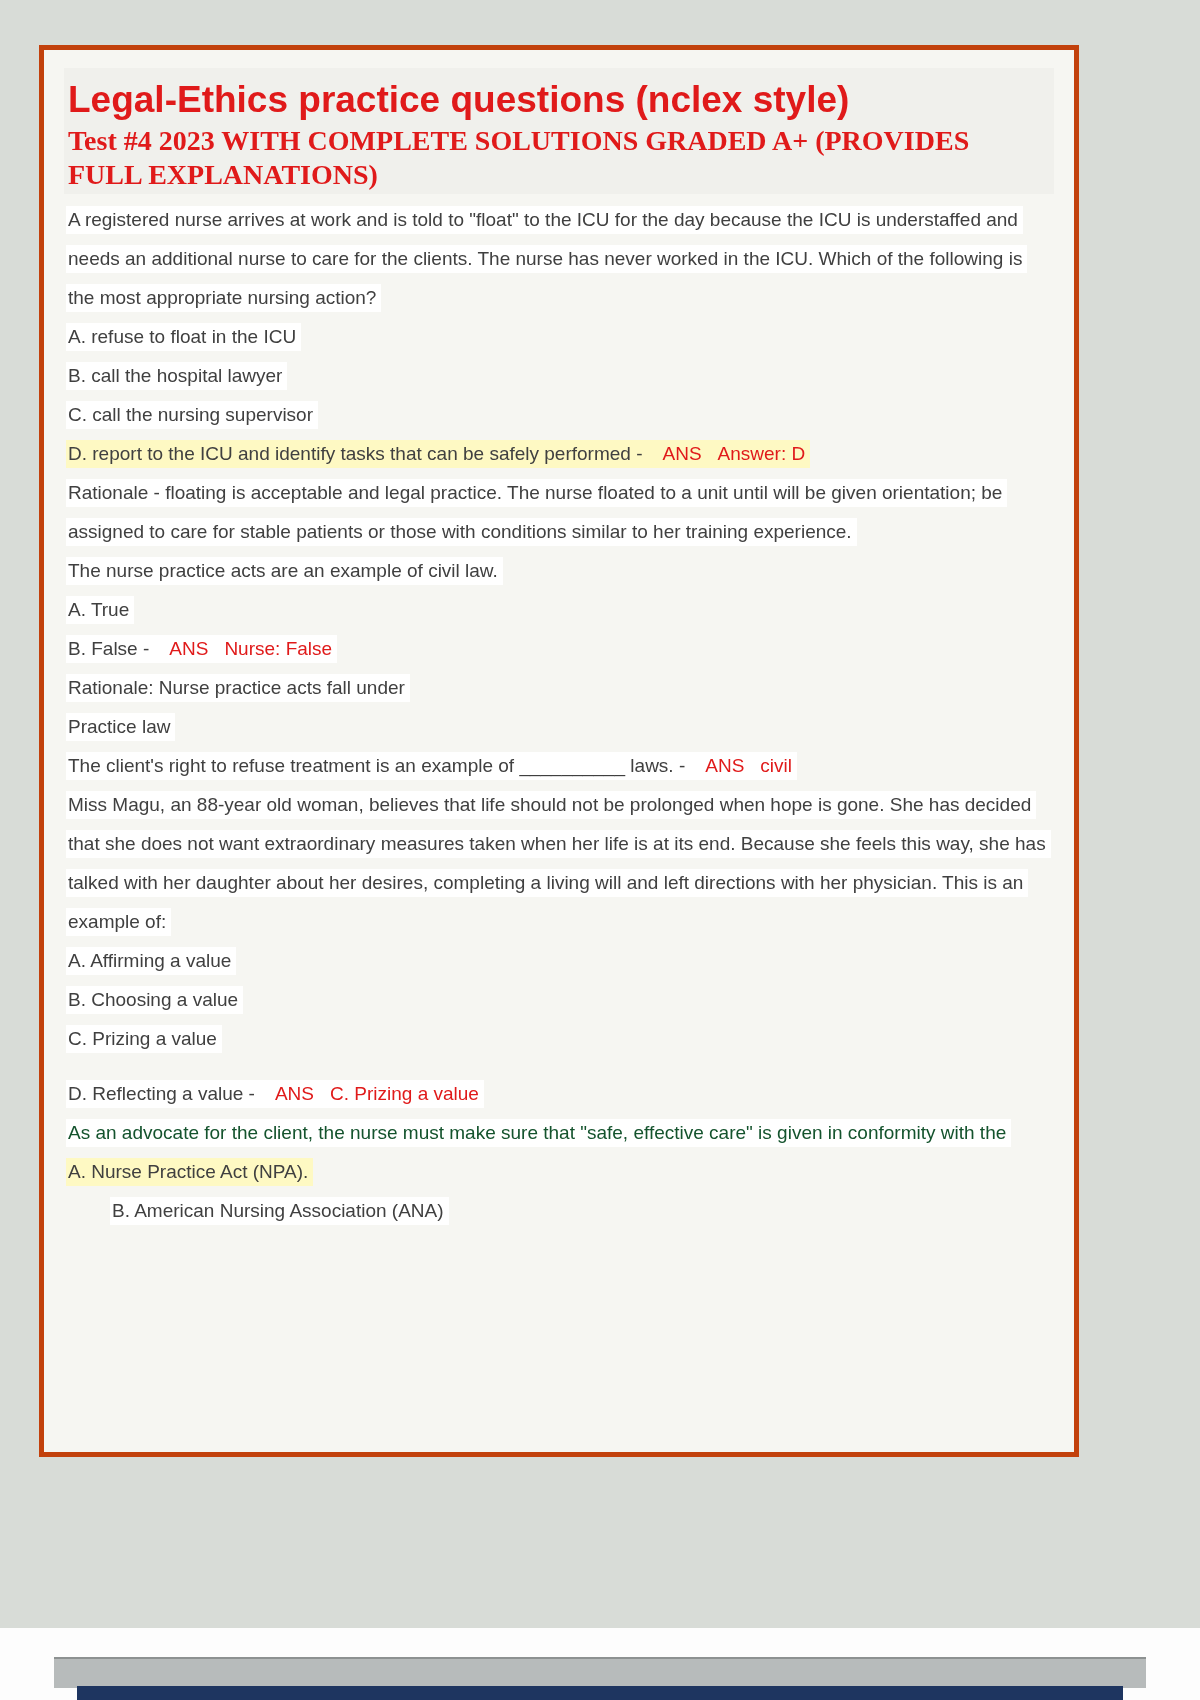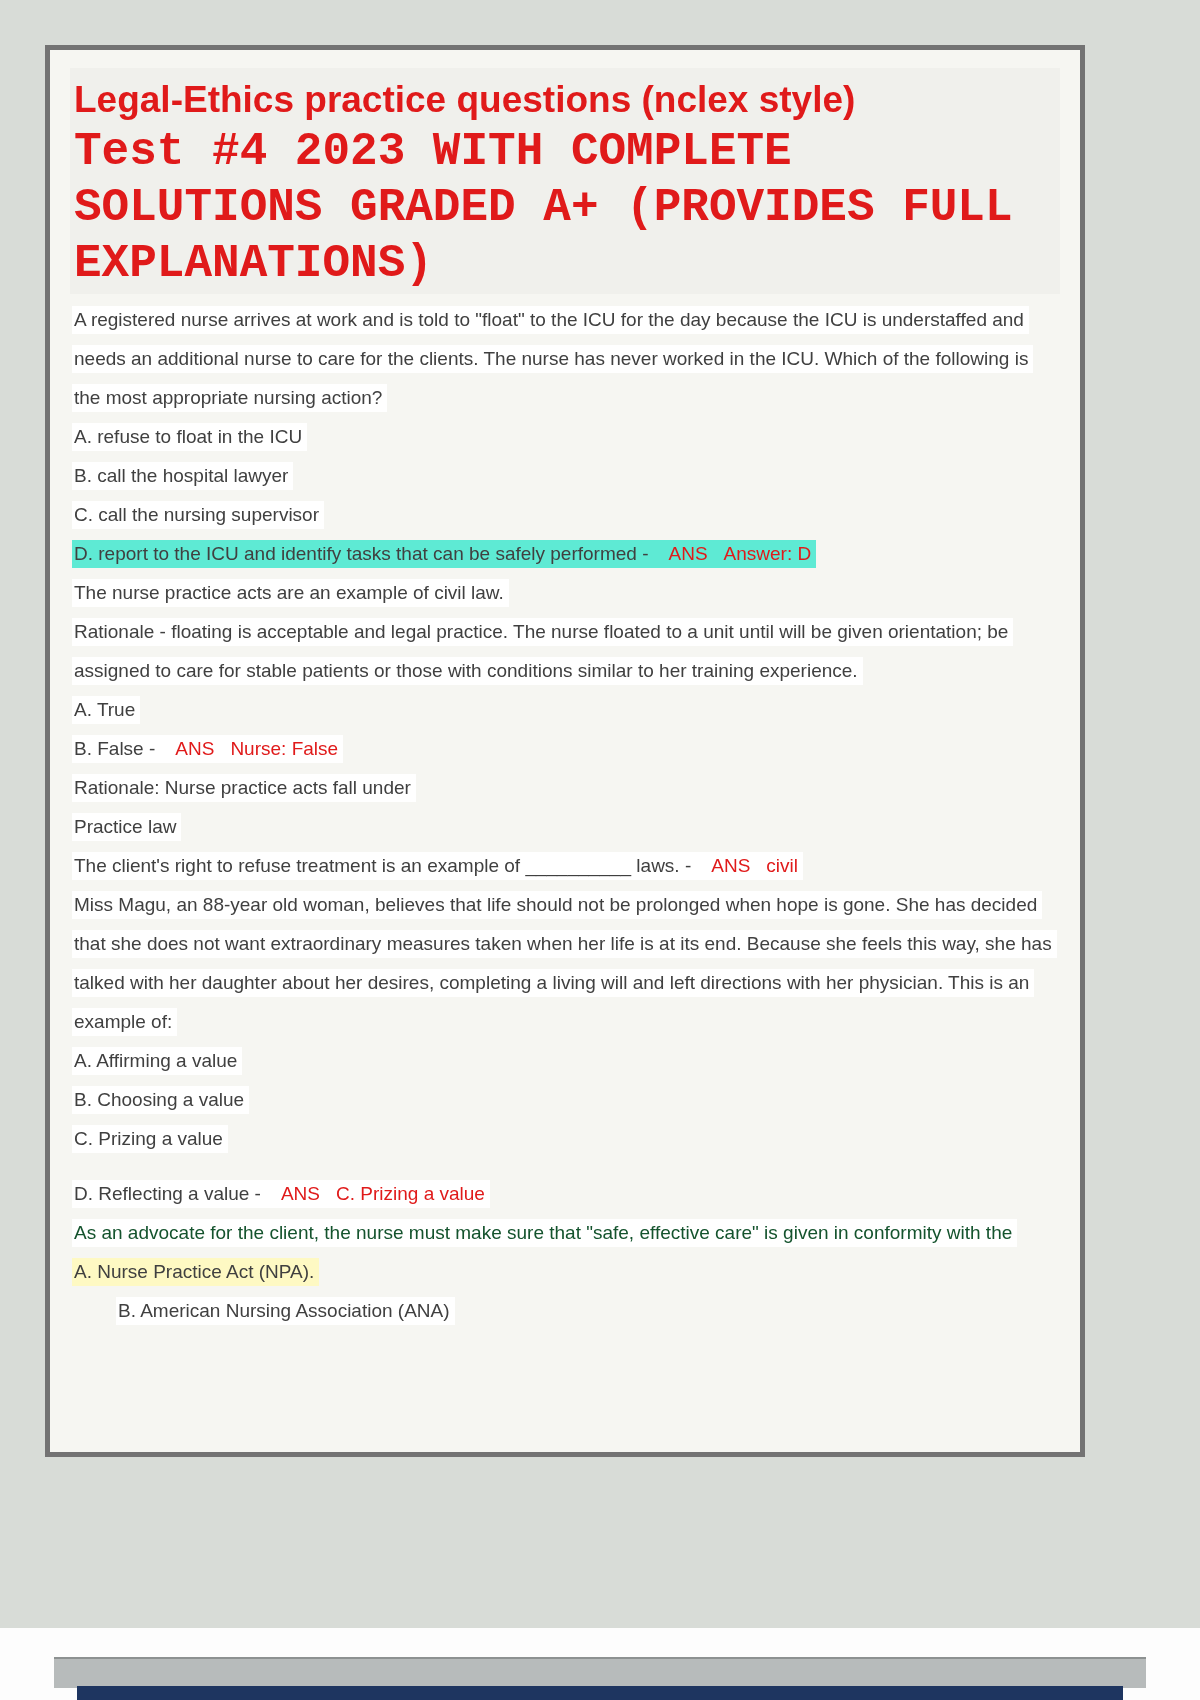--- a/index.html
+++ b/index.html
@@ -9,46 +9,46 @@
   .page {
     position: relative;
     width: 1200px;
     height: 1700px;
     background: #d8dcd7;
     overflow: hidden;
   }
 
   .doc {
     position: absolute;
-    left: 45px;
+    left: 39px;
     top: 45px;
     width: 1040px;
     height: 1412px;
     background: #f6f6f2;
-    border: 5px solid #737373;
+    border: 5px solid #c2410c;
     padding: 18px 20px 20px 20px;
   }
 
   .title-block {
     background: #f0f0ec;
     padding: 8px 10px 2px 4px;
     margin-bottom: 4px;
   }
   .t-sans {
     display: block;
     font-family: "Liberation Sans", sans-serif;
     font-weight: bold;
     font-size: 37px;
     line-height: 1.3;
   }
   .t-serif {
     display: block;
-    font-family: Liberation Mono, monospace;
+    font-family: Liberation Serif, serif;
     font-weight: bold;
-    font-size: 46px;
+    font-size: 28px;
     line-height: 1.22;
   }
 
   .lines { padding: 2px 0 0 2px; }
   .line {
     font-size: 19px;
     line-height: 39px;
     margin: 0;
   }
   .hl {
@@ -86,23 +86,23 @@
     <div class="title-block" style="color: rgb(224, 26, 26);">
       <span class="t-sans">Legal-Ethics practice questions (nclex style)</span>
       <span class="t-serif">Test #4 2023 WITH COMPLETE SOLUTIONS GRADED A+ (PROVIDES FULL EXPLANATIONS)</span>
     </div>
 
     <div class="lines">
         <p class="line" style="color: rgb(64, 64, 64);"><span class="hl" style="background: rgb(255, 255, 255);"><span>A registered nurse arrives at work and is told to "float" to the ICU for the day because the ICU is understaffed and needs an additional nurse to care for the clients. The nurse has never worked in the ICU. Which of the following is the most appropriate nursing action?</span></span></p>
         <p class="line" style="color: rgb(64, 64, 64);"><span class="hl" style="background: rgb(255, 255, 255);"><span>A. refuse to float in the ICU</span></span></p>
         <p class="line" style="color: rgb(64, 64, 64);"><span class="hl" style="background: rgb(255, 255, 255);"><span>B. call the hospital lawyer</span></span></p>
         <p class="line" style="color: rgb(64, 64, 64);"><span class="hl" style="background: rgb(255, 255, 255);"><span>C. call the nursing supervisor</span></span></p>
-        <p class="line" style="color: rgb(64, 64, 64);"><span class="hl" style="background: #5eead4;"><span>D. report to the ICU and identify tasks that can be safely performed -</span><span class="ans-label" style="color: rgb(224, 26, 26);">ANS</span><span class="ans-text" style="color: rgb(224, 26, 26);">Answer: D</span></span></p>
+        <p class="line" style="color: rgb(64, 64, 64);"><span class="hl" style="background: #fef9c3;"><span>D. report to the ICU and identify tasks that can be safely performed -</span><span class="ans-label" style="color: rgb(224, 26, 26);">ANS</span><span class="ans-text" style="color: rgb(224, 26, 26);">Answer: D</span></span></p>
+        <p class="line" style="color: rgb(64, 64, 64);"><span class="hl" style="background: rgb(255, 255, 255);"><span>Rationale - floating is acceptable and legal practice. The nurse floated to a unit until will be given orientation; be assigned to care for stable patients or those with conditions similar to her training experience.</span></span></p>
         <p class="line" style="color: rgb(64, 64, 64);"><span class="hl" style="background: rgb(255, 255, 255);"><span>The nurse practice acts are an example of civil law.</span></span></p>
-        <p class="line" style="color: rgb(64, 64, 64);"><span class="hl" style="background: rgb(255, 255, 255);"><span>Rationale - floating is acceptable and legal practice. The nurse floated to a unit until will be given orientation; be assigned to care for stable patients or those with conditions similar to her training experience.</span></span></p>
         <p class="line" style="color: rgb(64, 64, 64);"><span class="hl" style="background: rgb(255, 255, 255);"><span>A. True</span></span></p>
         <p class="line" style="color: rgb(64, 64, 64);"><span class="hl" style="background: rgb(255, 255, 255);"><span>B. False -</span><span class="ans-label" style="color: rgb(224, 26, 26);">ANS</span><span class="ans-text" style="color: rgb(224, 26, 26);">Nurse: False</span></span></p>
         <p class="line" style="color: rgb(64, 64, 64);"><span class="hl" style="background: rgb(255, 255, 255);"><span>Rationale: Nurse practice acts fall under</span></span></p>
         <p class="line" style="color: rgb(64, 64, 64);"><span class="hl" style="background: rgb(255, 255, 255);"><span>Practice law</span></span></p>
         <p class="line" style="color: rgb(64, 64, 64);"><span class="hl" style="background: rgb(255, 255, 255);"><span>The client's right to refuse treatment is an example of __________ laws. -</span><span class="ans-label" style="color: rgb(224, 26, 26);">ANS</span><span class="ans-text" style="color: rgb(224, 26, 26);">civil</span></span></p>
         <p class="line" style="color: rgb(64, 64, 64);"><span class="hl" style="background: rgb(255, 255, 255);"><span>Miss Magu, an 88-year old woman, believes that life should not be prolonged when hope is gone. She has decided that she does not want extraordinary measures taken when her life is at its end. Because she feels this way, she has talked with her daughter about her desires, completing a living will and left directions with her physician. This is an example of:</span></span></p>
         <p class="line" style="color: rgb(64, 64, 64);"><span class="hl" style="background: rgb(255, 255, 255);"><span>A. Affirming a value</span></span></p>
         <p class="line" style="color: rgb(64, 64, 64);"><span class="hl" style="background: rgb(255, 255, 255);"><span>B. Choosing a value</span></span></p>
         <p class="line" style="color: rgb(64, 64, 64);"><span class="hl" style="background: rgb(255, 255, 255);"><span>C. Prizing a value</span></span></p>
         <p class="line" style="color: rgb(64, 64, 64); margin-top: 16px;"><span class="hl" style="background: rgb(255, 255, 255);"><span>D. Reflecting a value -</span><span class="ans-label" style="color: rgb(224, 26, 26);">ANS</span><span class="ans-text" style="color: rgb(224, 26, 26);">C. Prizing a value</span></span></p>

